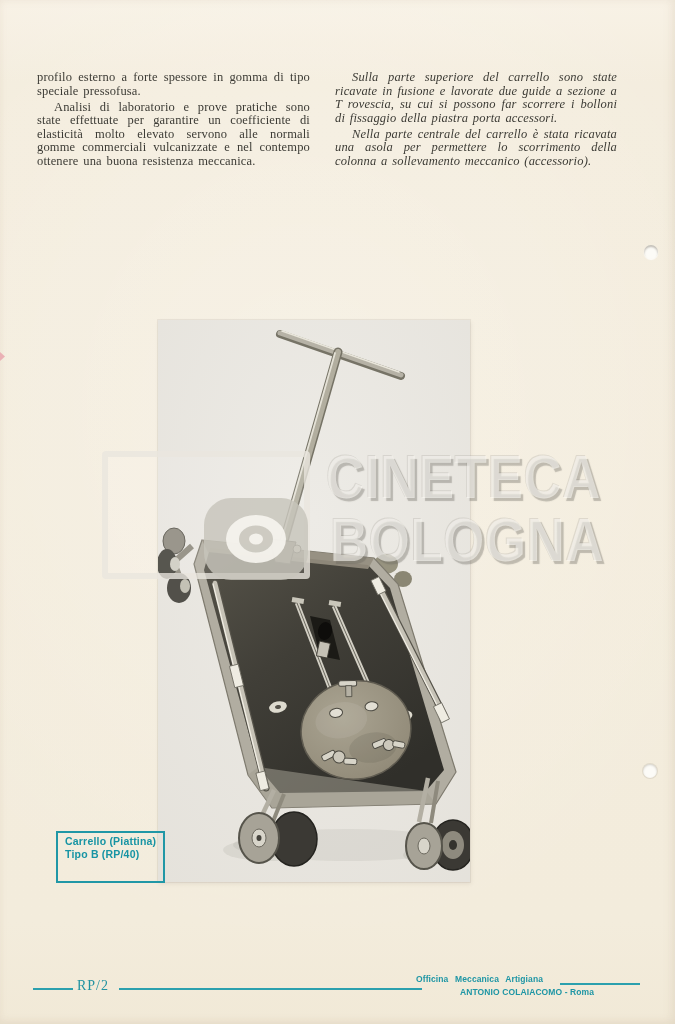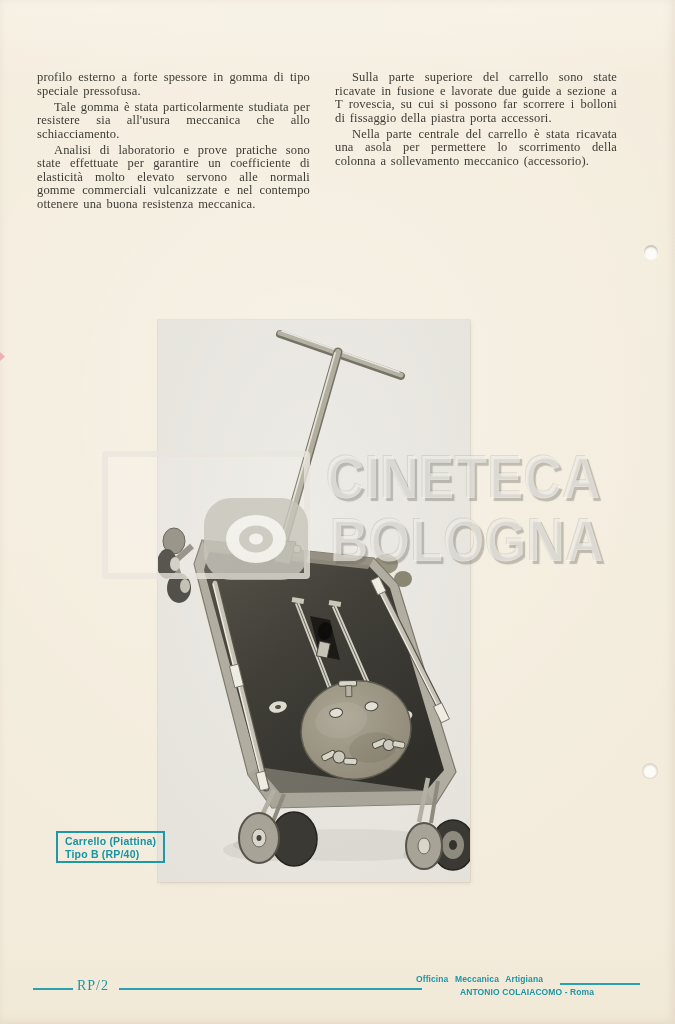--- a/index.html
+++ b/index.html
@@ -17,21 +17,21 @@
 
   
   .columns {
     position:absolute; left:37px; top:71px; width:590px;
     display:flex; gap:25px;
     color:#3c3b35;
   }
   .col { font-size:12.5px; line-height:13.5px; text-align:justify;
          letter-spacing:0.15px; word-spacing:1.5px; }
   .col-left  { width:273px; }
-  .col-right { width:282px; }
+  .col-right { width:282px;font-style:italic; }
   .col p { margin:0 0 2.5px 0; }
   .col p.indent { text-indent:17px; }
 
   
   .photo {
     position:absolute; left:158px; top:320px; width:312px; height:562px;
     background:#eae7e1;
     box-shadow: 0 0 0 1px rgba(120,110,95,0.10), 1px 2px 4px rgba(120,110,95,0.12);
   }
   .photo svg { display:block; width:100%; height:100%; }
@@ -51,21 +51,21 @@
     text-shadow: 3px 3px 1px rgba(104,102,95,0.38), -1px -1px 0 rgba(165,162,153,0.28);
     transform:scaleX(0.86); transform-origin:left top;
     pointer-events:none; white-space:nowrap;
   }
   .wm-line1 { left:326px; top:447px; }
   .wm-line2 { left:330px; top:510px; }
 
   
   .caption-box {
     position:absolute; left:56px; top:831px;
-    border:2px solid #2097a6; padding:2px 7px 0 7px;
+    border:2px solid #2097a6; padding:2px 7px 20px 7px;
     color:#1794a4; font-family:"Liberation Sans", sans-serif;
     font-weight:bold; font-size:10.5px; line-height:13px;
     letter-spacing:0.2px; background:rgba(255,255,255,0.0);
     white-space:nowrap;
   }
 
   
   .rule { position:absolute; height:2px; background:#2ba0ae; }
   .rule-1 { left:33px;  top:988px; width:40px; }
   .rule-2 { left:119px; top:988px; width:303px; }
@@ -98,21 +98,20 @@
   }
 </style>
 </head>
 <body>
 
 <div class="page">
 
   <div class="columns">
     <div class="col col-left">
       <p>profilo esterno a forte spessore in gomma di tipo speciale pressofusa.</p>
-      <p class="indent">Tale gomma è stata particolarmente studiata per resistere sia all'usura meccanica che allo schiacciamento.</p>
       <p class="indent">Analisi di laboratorio e prove pratiche sono state effettuate per garantire un coefficiente di elasticità molto elevato servono alle normali gomme commerciali vulcanizzate e nel contempo ottenere una buona resistenza meccanica.</p>
     </div>
     <div class="col col-right">
       <p class="indent">Sulla parte superiore del carrello sono state ricavate in fusione e lavorate due guide a sezione a T rovescia, su cui si possono far scorrere i bolloni di fissaggio della piastra porta accessori.</p>
       <p class="indent">Nella parte centrale del carrello è stata ricavata una asola per permettere lo scorrimento della colonna a sollevamento meccanico (accessorio).</p>
     </div>
   </div>
 
   <div class="photo">
     <svg viewBox="0 0 312 562">

